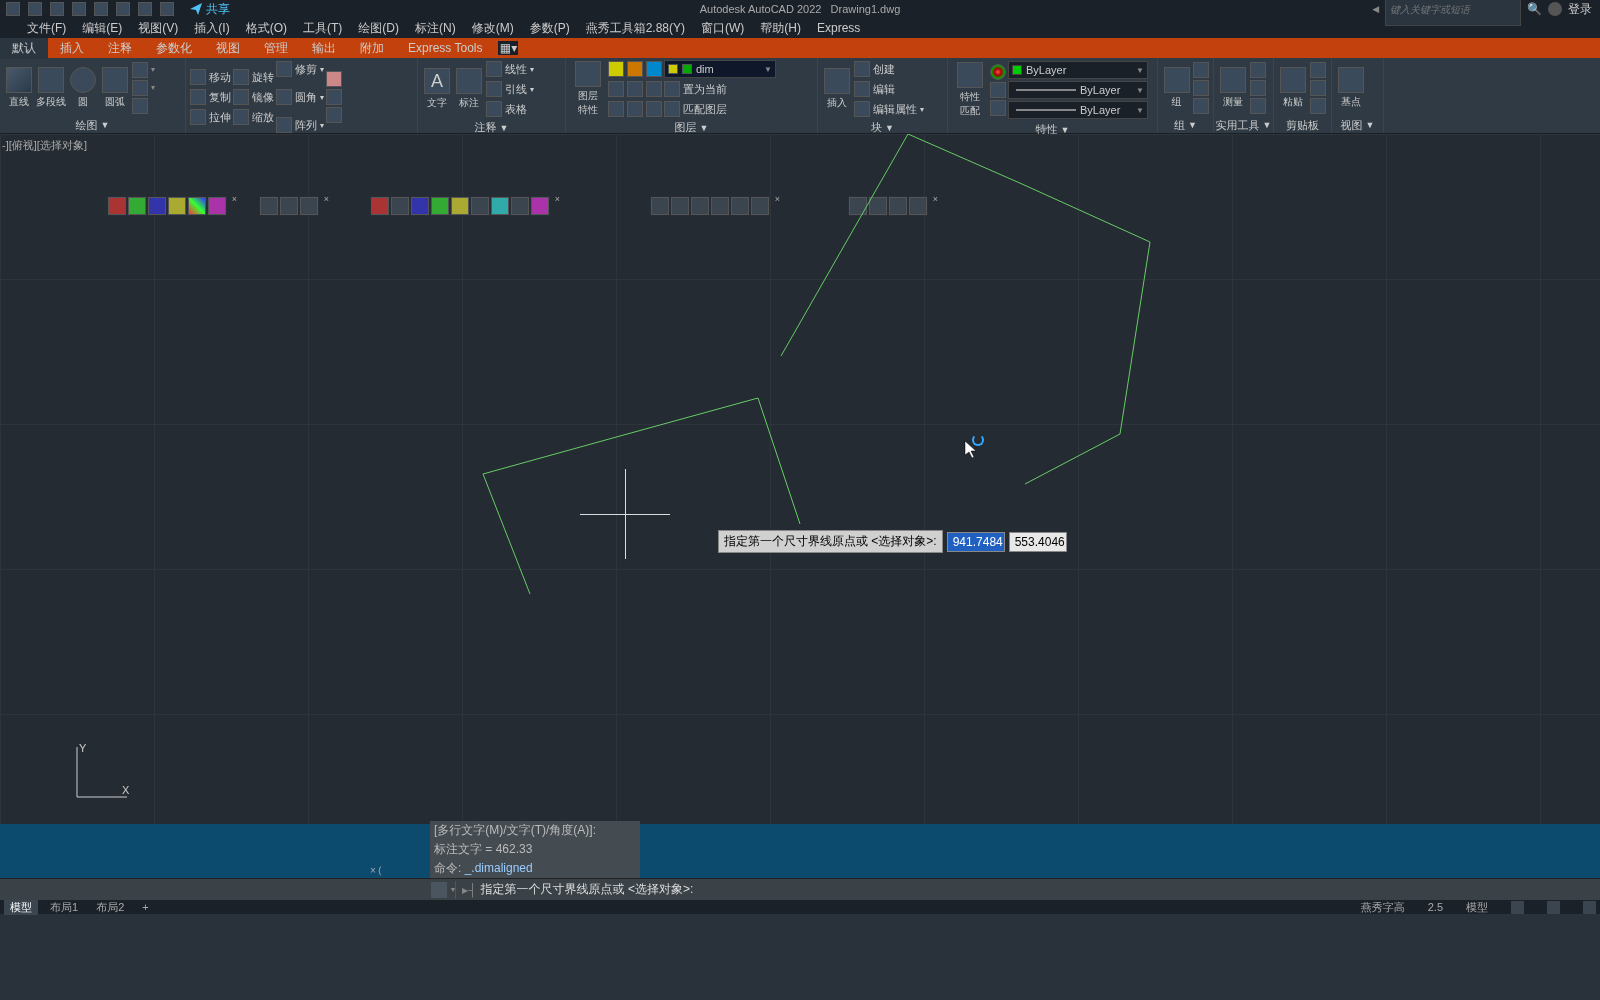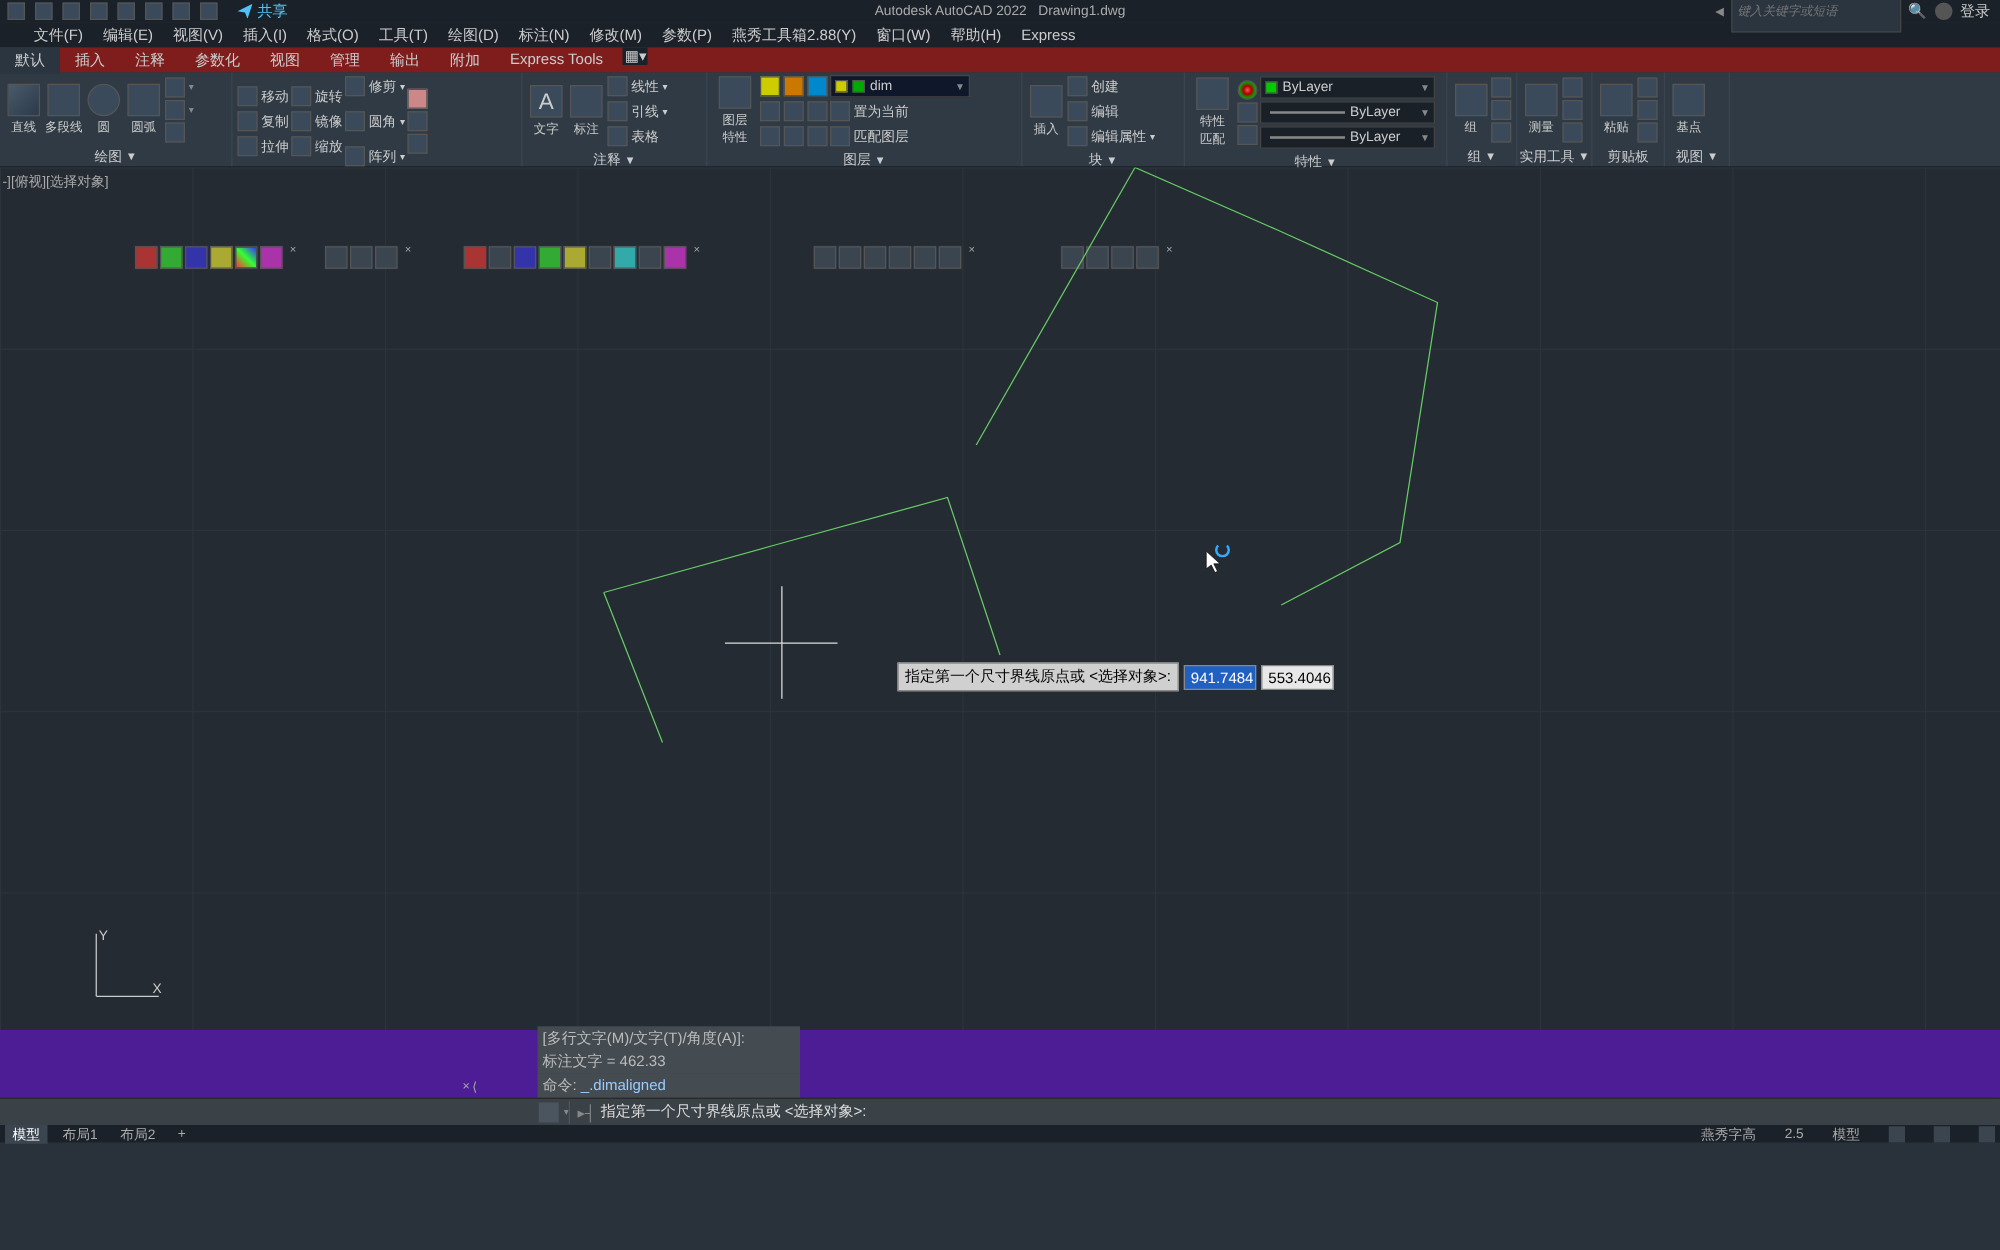--- a/index.html
+++ b/index.html
@@ -14,21 +14,21 @@
 .title-center { position: absolute; left: 50%; transform: translateX(-50%); color: #aaa; font-size: 11px; }
 .title-right { margin-left: auto; display: flex; align-items: center; gap: 6px; padding-right: 8px; }
 .search-box { background: #2a3540; border: 1px solid #444; width: 136px; height: 14px; font-size: 10px; color: #888; padding: 16px 4px; font-style: italic; }
 .user-icon { width: 14px; height: 14px; background: #555; border-radius: 50%; }
 
 
 .menu-bar { height: 20px; background: #1b2129; display: flex; align-items: center; padding-left: 19px; font-size: 12px; }
 .menu-item { padding: 2px 8px; color: #ccc; cursor: pointer; }
 
 
-.tabs-bar { height: 20px; background: #7f1d1d; display: flex; align-items: flex-start; font-size: 12px; }
+.tabs-bar { height: 20px; background: #c2410c; display: flex; align-items: center; font-size: 12px; }
 .tab { padding: 2px 12px; color: #ccc; cursor: pointer; }
 .tab.active { background: #2a3540; }
 .tab-end { width: 20px; height: 14px; background: #1b2129; margin-left: 4px; display: flex; align-items: center; justify-content: center; }
 
 
 .ribbon { height: 76px; background: #2f3a44; display: flex; border-bottom: 1px solid #1a1f24; }
 .ribbon-panel { border-right: 1px solid #3a4550; display: flex; flex-direction: column; }
 .panel-content { flex: 1; display: flex; align-items: center; padding: 2px 4px; gap: 2px; }
 .panel-title { height: 16px; text-align: center; font-size: 11px; color: #ccc; display: flex; align-items: center; justify-content: center; gap: 3px; }
 .panel-title .arrow { font-size: 9px; }
@@ -540,21 +540,21 @@
 
   <svg class="ucs" viewBox="0 0 60 60">
     <line class="ucs-line" x1="5" y1="55" x2="55" y2="55"></line>
     <line class="ucs-line" x1="5" y1="55" x2="5" y2="5"></line>
     <text class="ucs-lbl" x="50" y="52">X</text>
     <text class="ucs-lbl" x="7" y="10">Y</text>
   </svg>
 
 </div>
 
-<div style="position:relative;height:54px;background:#4c1d95">
+<div style="position:relative;height:54px;background:#0c4a6e">
   <div class="cmd-hist" style="position:absolute;bottom:0">
     <div class="cmd-hist-row"><span>[多行文字(M)/文字(T)/角度(A)]:</span></div>
     <div class="cmd-hist-row"><span>标注文字 = </span><span>462.33</span></div>
     <div class="cmd-hist-row"><span>命令: </span><span class="hl">_.dimaligned</span></div>
   </div>
   <div style="position:absolute;left:370px;bottom:2px;display:flex;gap:2px">
     <span style="color:#aaa;font-size:10px">×</span>
     <span style="color:#aaa;font-size:10px">⟨</span>
   </div>
 </div>

